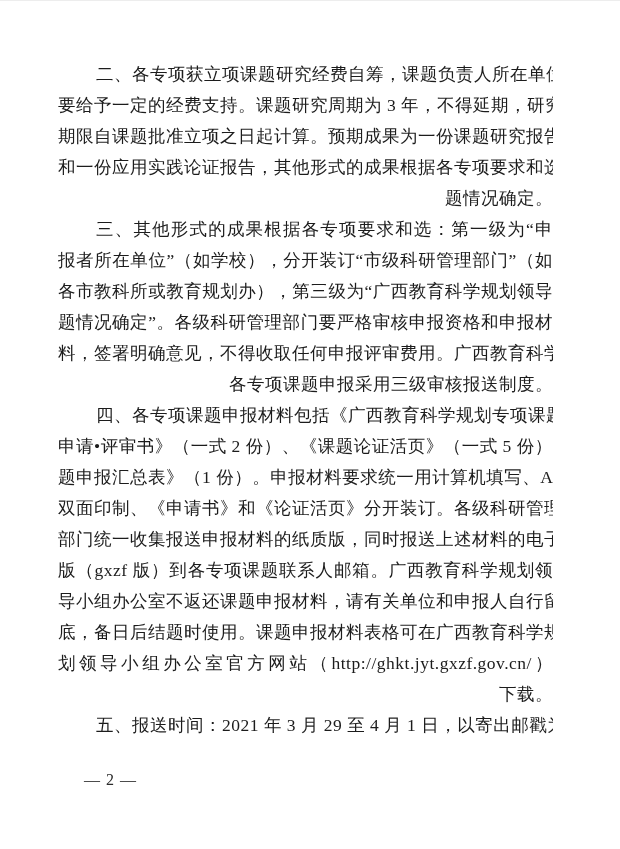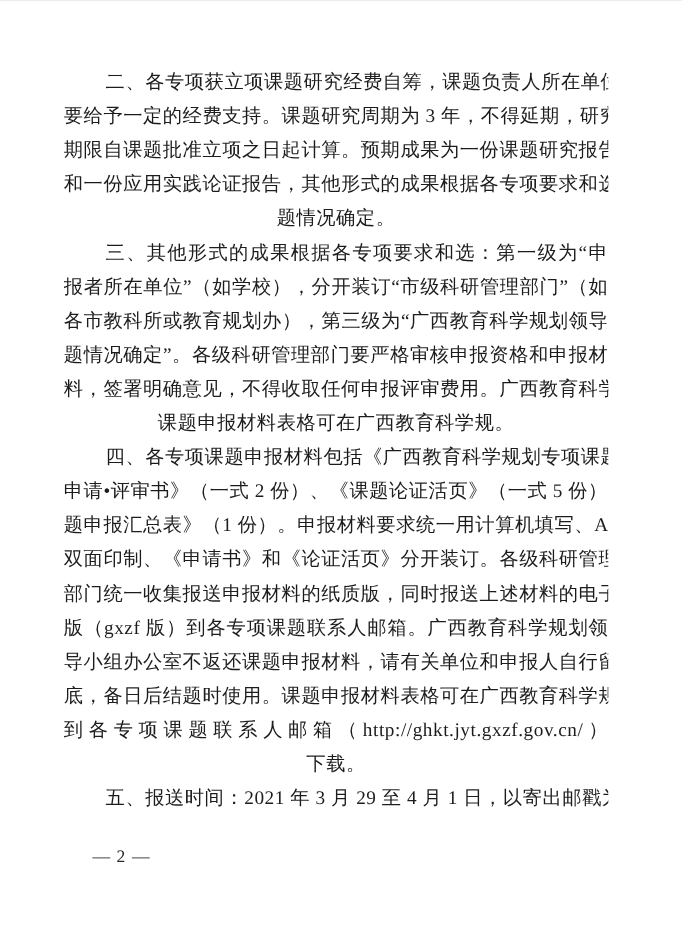--- a/index.html
+++ b/index.html
@@ -28,21 +28,21 @@
     top: 59px;
     width: 495px;
   }
   .line {
     height: 31px;
     line-height: 31px;
     font-size: 17.5px;
     letter-spacing: 0.5px;
     white-space: nowrap;
     overflow: hidden;
-    text-align: center;
+    text-align: right;
   }
   .stretch {
     text-align: justify;
     text-align-last: justify;
     text-justify: inter-character;
   }
   .indent {
     text-indent: 38px;
   }
   .footer {
@@ -71,33 +71,33 @@
       <div class="line stretch">和一份应用实践论证报告，其他形式的成果根据各专项要求和选</div>
       <div class="line">题情况确定。</div>
     </div>
 
     <div>
       <div class="line indent stretch">三、其他形式的成果根据各专项要求和选：第一级为“申</div>
       <div class="line stretch">报者所在单位”（如学校），分开装订“市级科研管理部门”（如</div>
       <div class="line stretch">各市教科所或教育规划办），第三级为“广西教育科学规划领导</div>
       <div class="line stretch">题情况确定”。各级科研管理部门要严格审核申报资格和申报材</div>
       <div class="line stretch">料，签署明确意见，不得收取任何申报评审费用。广西教育科学</div>
-      <div class="line">课题申报材料表格可在广西教育科学规。</div>
+      <div class="line">各专项课题申报采用三级审核报送制度。</div>
     </div>
 
     <div>
       <div class="line indent stretch">四、各专项课题申报材料包括《广西教育科学规划专项课题</div>
       <div class="line stretch">申请•评审书》（一式 2 份）、《课题论证活页》（一式 5 份）、《课</div>
       <div class="line stretch">题申报汇总表》（1 份）。申报材料要求统一用计算机填写、A4 纸</div>
       <div class="line stretch">双面印制、《申请书》和《论证活页》分开装订。各级科研管理</div>
       <div class="line stretch">部门统一收集报送申报材料的纸质版，同时报送上述材料的电子</div>
       <div class="line stretch">版（gxzf 版）到各专项课题联系人邮箱。广西教育科学规划领</div>
       <div class="line stretch">导小组办公室不返还课题申报材料，请有关单位和申报人自行留</div>
       <div class="line stretch">底，备日后结题时使用。课题申报材料表格可在广西教育科学规</div>
-      <div class="line stretch">到各专项课题联系人邮箱（http://ghkt.jyt.gxzf.gov.cn/）</div>
+      <div class="line stretch">划领导小组办公室官方网站（http://ghkt.jyt.gxzf.gov.cn/）</div>
       <div class="line">下载。</div>
     </div>
 
     <div>
       <div class="line indent stretch">五、报送时间：2021 年 3 月 29 至 4 月 1 日，以寄出邮戳为</div>
     </div>
 
   </div>
 
   <div class="footer">— 2 —</div>

